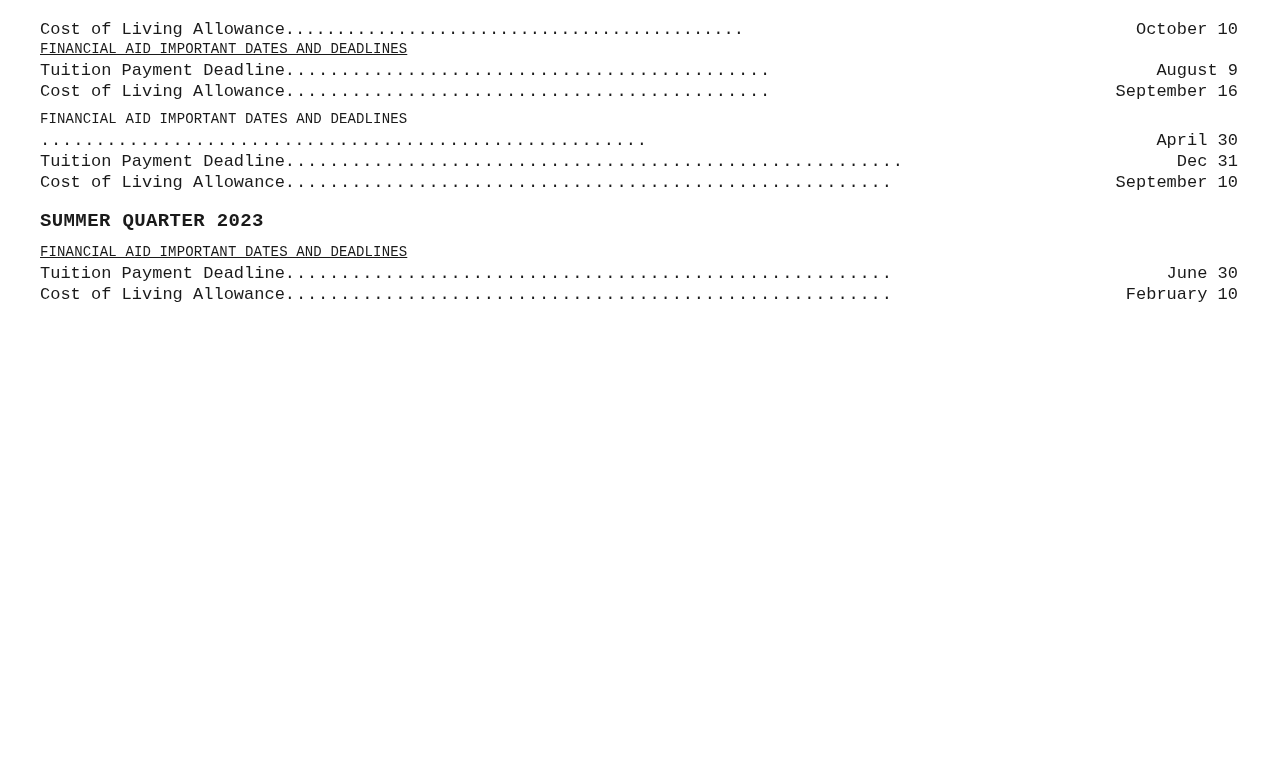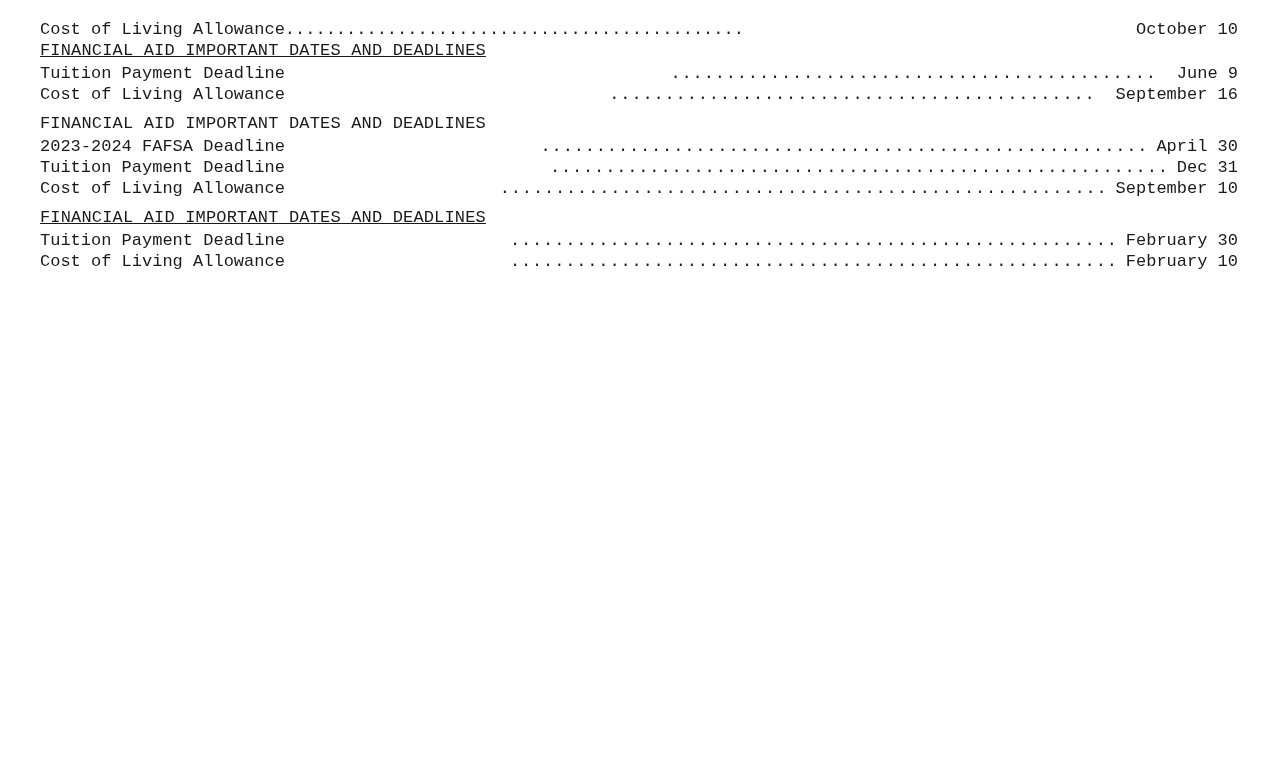--- a/index.html
+++ b/index.html
@@ -24,30 +24,29 @@
 
     .section-header {
       font-weight: bold;
       font-size: 19px;
       margin: 18px 0 12px 0;
       letter-spacing: 0.02em;
     }
 
     .subsection-header {
       text-decoration: underline;
-      font-size: 17px;
+      font-size: 14px;
       margin-bottom: 4px;
       letter-spacing: 0.01em;
     }
 
     .deadline-row {
       display: flex;
       width: 100%;
       margin-bottom: 2px;
-      text-align: right;
     }
 
     .deadline-label {
       flex: 0 0 auto;
       white-space: nowrap;
     }
 
     .deadline-dots {
       flex: 1 1 auto;
       overflow: hidden;
@@ -97,65 +96,65 @@
 </div>
 
 <div class="section">
 
   <div class="subsection">
     <div class="subsection-header">FINANCIAL AID IMPORTANT DATES AND DEADLINES</div>
 
     <div class="deadline-row spaced-date">
       <span class="deadline-label">Tuition Payment Deadline</span>
       <span class="deadline-dots">............................................</span>
-      <span class="deadline-date">June 9</span>
+      <span class="deadline-date">August 9</span>
     </div>
 
     <div class="deadline-row spaced-date">
       <span class="deadline-label">Cost of Living Allowance </span>
       <span class="deadline-dots">............................................</span>
       <span class="deadline-date">September 16</span>
     </div>
   </div>
 </div>
 
 <div class="section">
 
   <div class="subsection">
     <div class="subsection-header" style="text-decoration: none;">FINANCIAL AID IMPORTANT DATES AND DEADLINES</div>
 
     <div class="deadline-row">
-      <span class="deadline-label">2023-2024 FAFSA Deadline</span>
       <span class="deadline-dots">.......................................................</span>
       <span class="deadline-date">April 30</span>
     </div>
 
     <div class="deadline-row">
       <span class="deadline-label">Tuition Payment Deadline</span>
       <span class="deadline-dots">........................................................</span>
       <span class="deadline-date">Dec 31</span>
     </div>
 
     <div class="deadline-row">
       <span class="deadline-label">Cost of Living Allowance</span>
       <span class="deadline-dots">.......................................................</span>
       <span class="deadline-date">September 10</span>
     </div>
   </div>
 </div>
 
 <div class="section">
+  <div class="section-header">SUMMER QUARTER 2023</div>
 
   <div class="subsection">
     <div class="subsection-header">FINANCIAL AID IMPORTANT DATES AND DEADLINES</div>
 
     <div class="deadline-row">
       <span class="deadline-label">Tuition Payment Deadline</span>
       <span class="deadline-dots">.......................................................</span>
-      <span class="deadline-date">February 30</span>
+      <span class="deadline-date">June 30</span>
     </div>
 
     <div class="deadline-row">
       <span class="deadline-label">Cost of Living Allowance</span>
       <span class="deadline-dots">.......................................................</span>
       <span class="deadline-date">February 10</span>
     </div>
   </div>
 </div>
 

